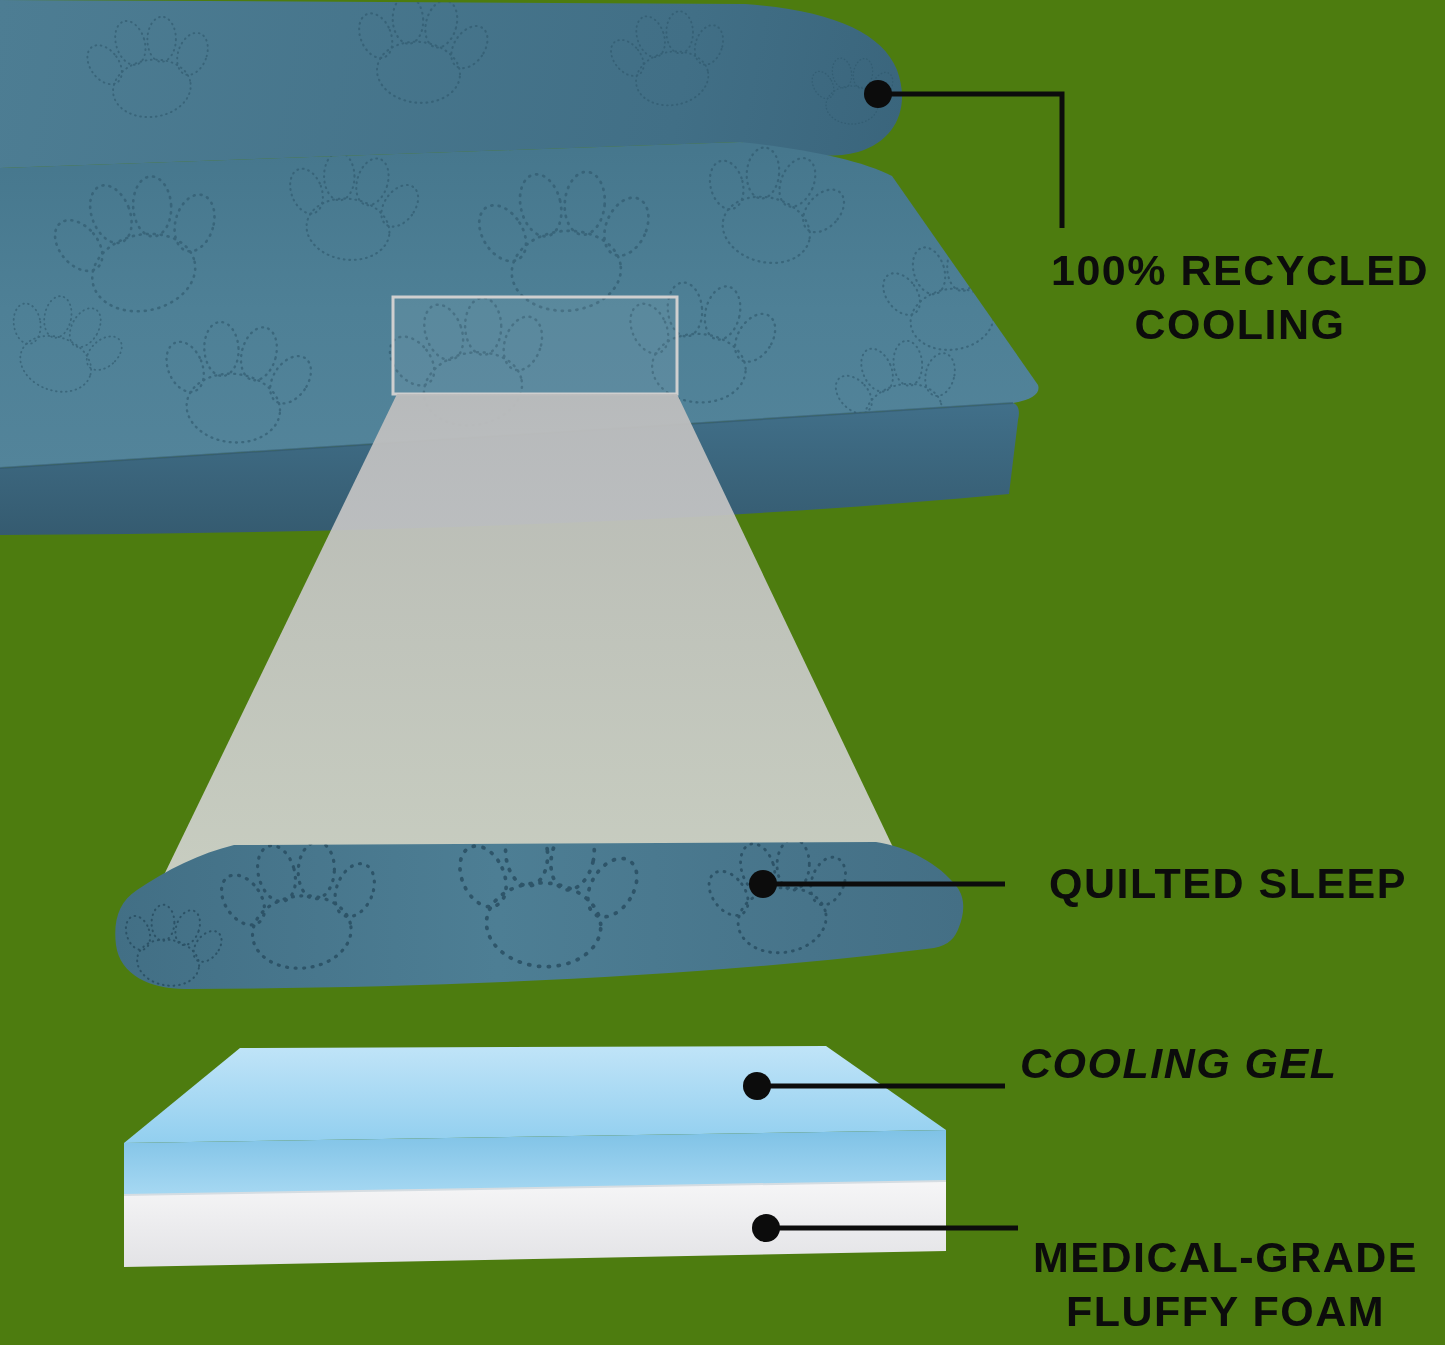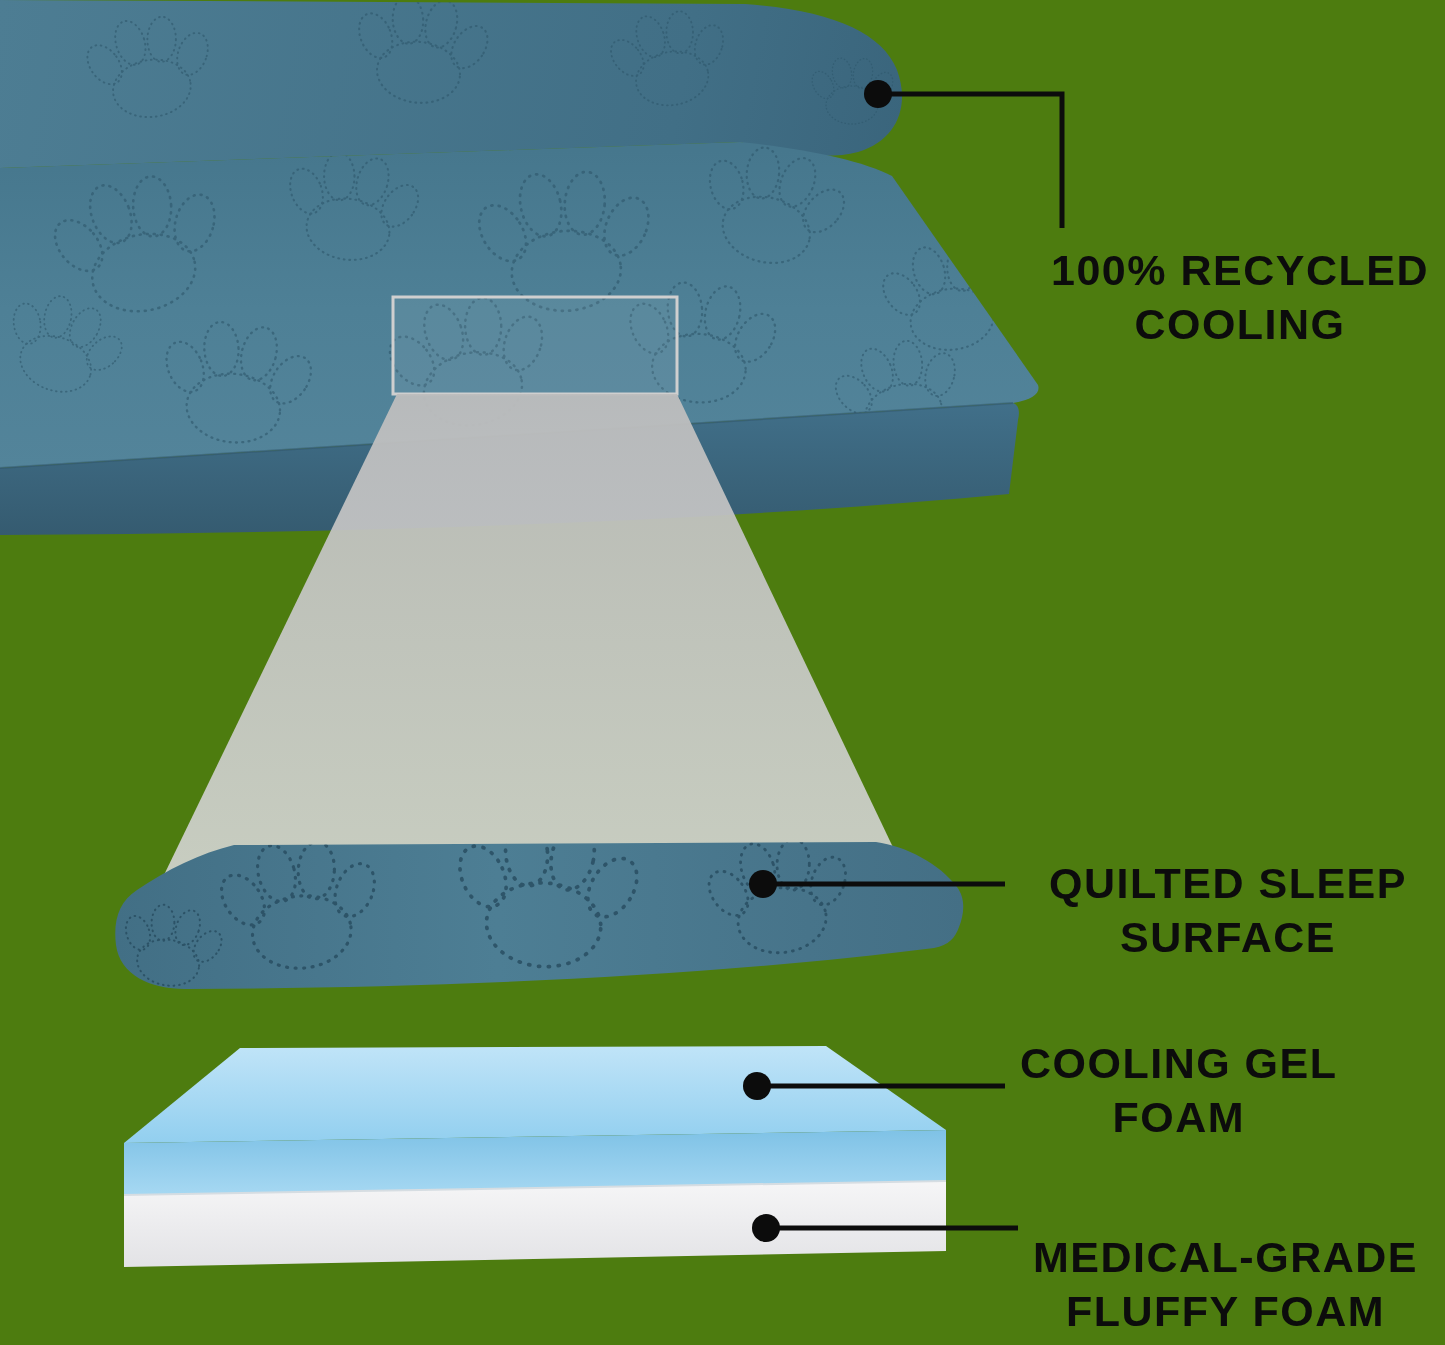--- a/index.html
+++ b/index.html
@@ -176,26 +176,24 @@
     </g>
   </svg>
 
   <div class="label" style="left:1051px; top:243px;">
     <div>100% RECYCLED</div>
     <div>COOLING</div>
   </div>
 
   <div class="label" style="left:1020px; top:856px;margin-left:29px;">
     <div>QUILTED SLEEP</div>
-    <div>SURFACE</div>
   </div>
 
-  <div class="label" style="left:1020px; top:1036px;">
+  <div class="label" style="left:1020px; top:1036px;font-style:italic;">
     <div>COOLING GEL</div>
-    <div>FOAM</div>
   </div>
 
   <div class="label" style="left:1033px; top:1230px;">
     <div>MEDICAL-GRADE</div>
     <div>FLUFFY FOAM</div>
   </div>
 
 </div>
 
 </body></html>

